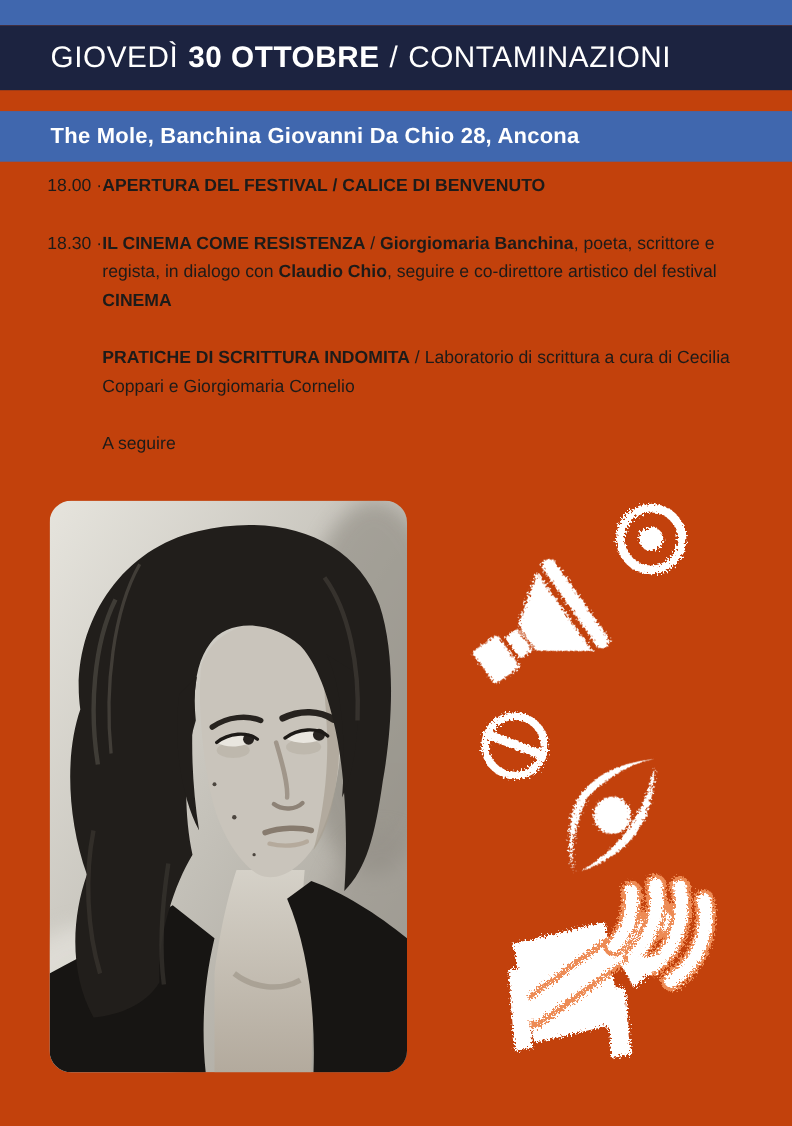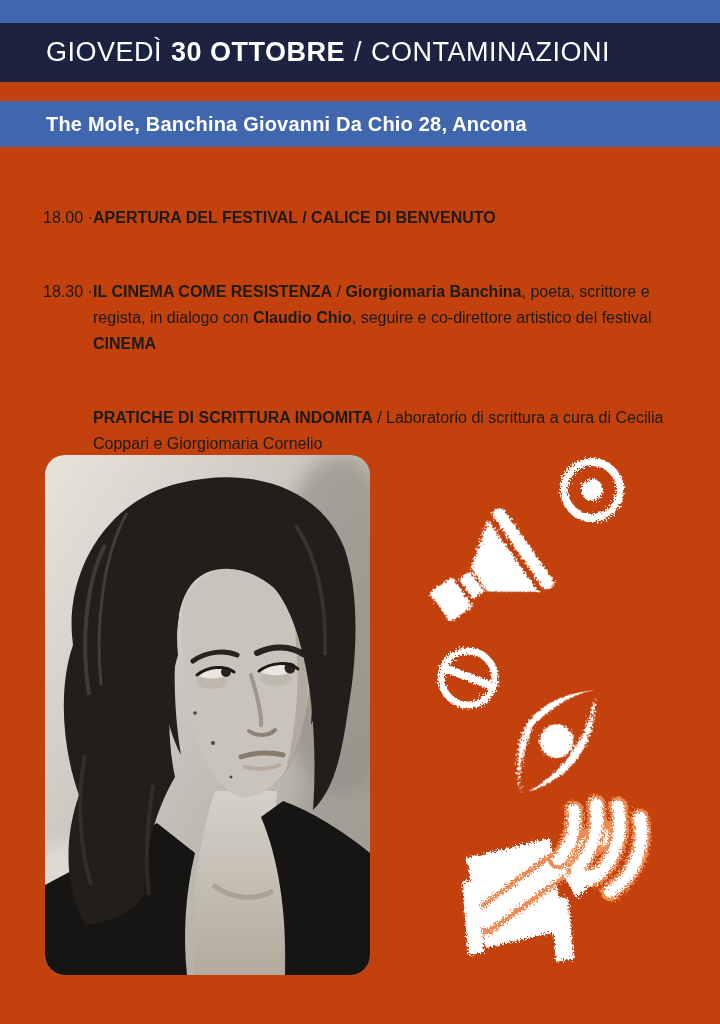--- a/index.html
+++ b/index.html
@@ -14,21 +14,21 @@
     display:flex;align-items:center;padding-left:46px;box-sizing:border-box;
     color:#ffffff;font-size:27px;letter-spacing:.5px;gap:9px;white-space:nowrap;
   }
   .titlebar .bold{font-weight:700;text-align:right;}
   .venuebar{
     position:absolute;left:0;top:82px;width:720px;height:46px;background:#4067ae;
     display:flex;align-items:center;padding-left:46px;box-sizing:border-box;
     color:#ffffff;font-size:20px;font-weight:700;letter-spacing:.2px;margin-top:19px;
   }
   .schedule{position:absolute;left:43px;top:157px;width:630px;color:#1d1b19;}
-  .sched-row{display:flex;font-size:16px;line-height:26px;margin-bottom:26px;margin-top:48px;}
+  .sched-row{display:flex;font-size:16px;line-height:26px;margin-bottom:26px;}
   .sched-time{width:50px;flex:none;}
   .sched-text{flex:1;}
   .sched-text b{font-weight:700;text-align:right;}
   .photo{
     position:absolute;left:45px;top:455px;width:325px;height:520px;
     border-radius:20px;overflow:hidden;
   }
   .icon{position:absolute;}
   .defs-svg{position:absolute;width:0;height:0;}
 </style>

